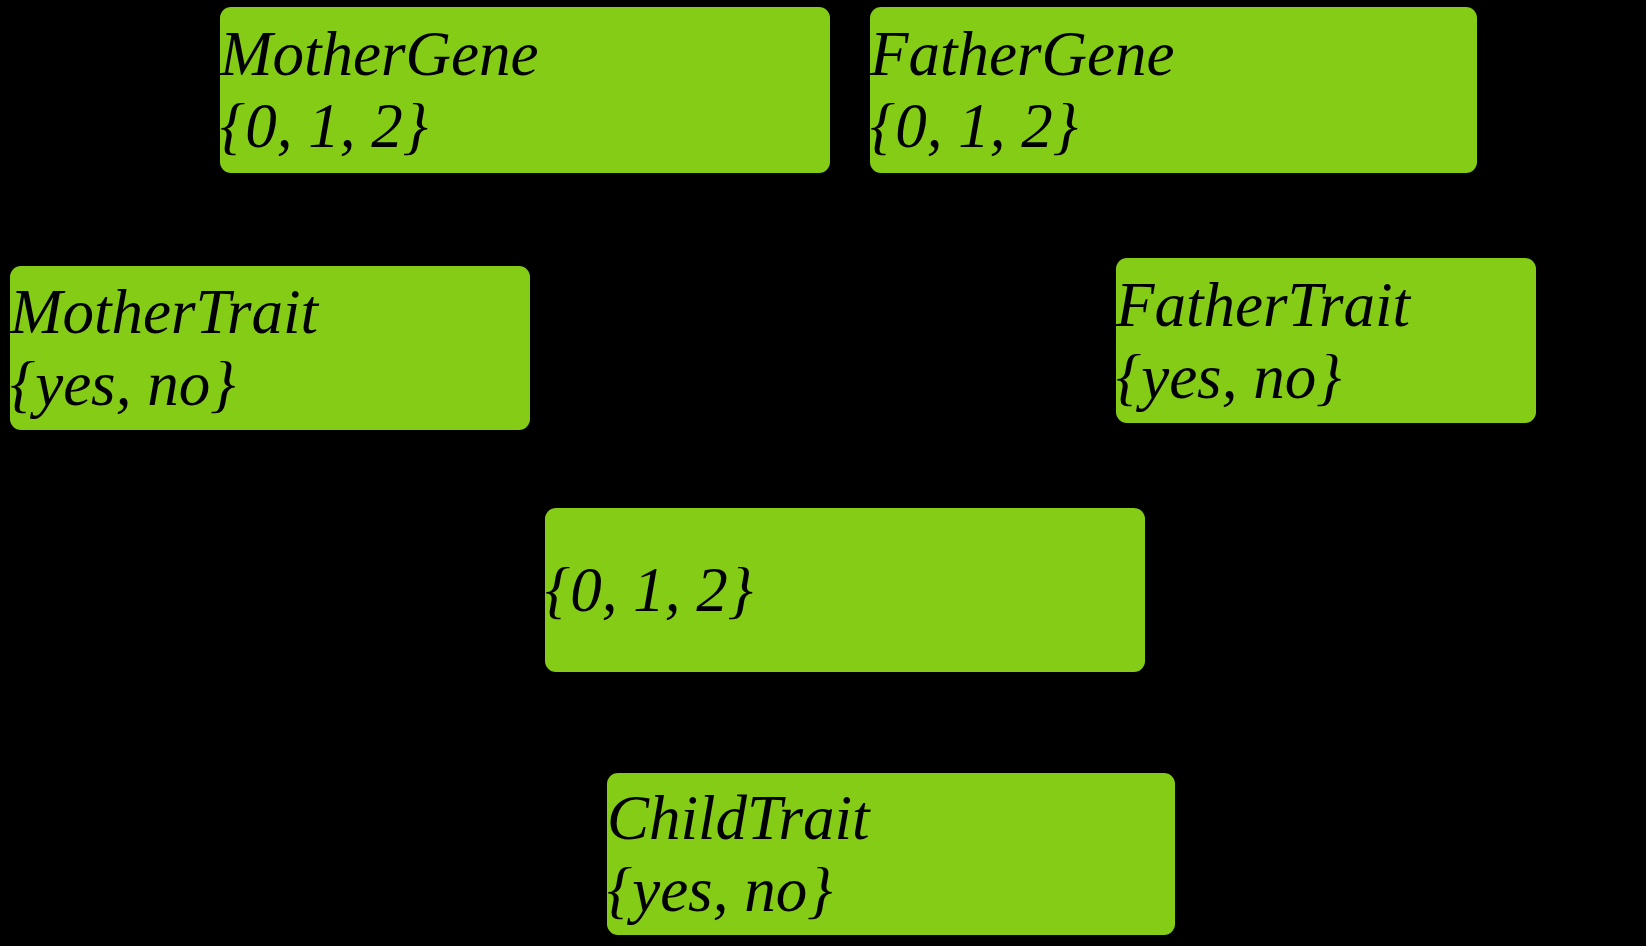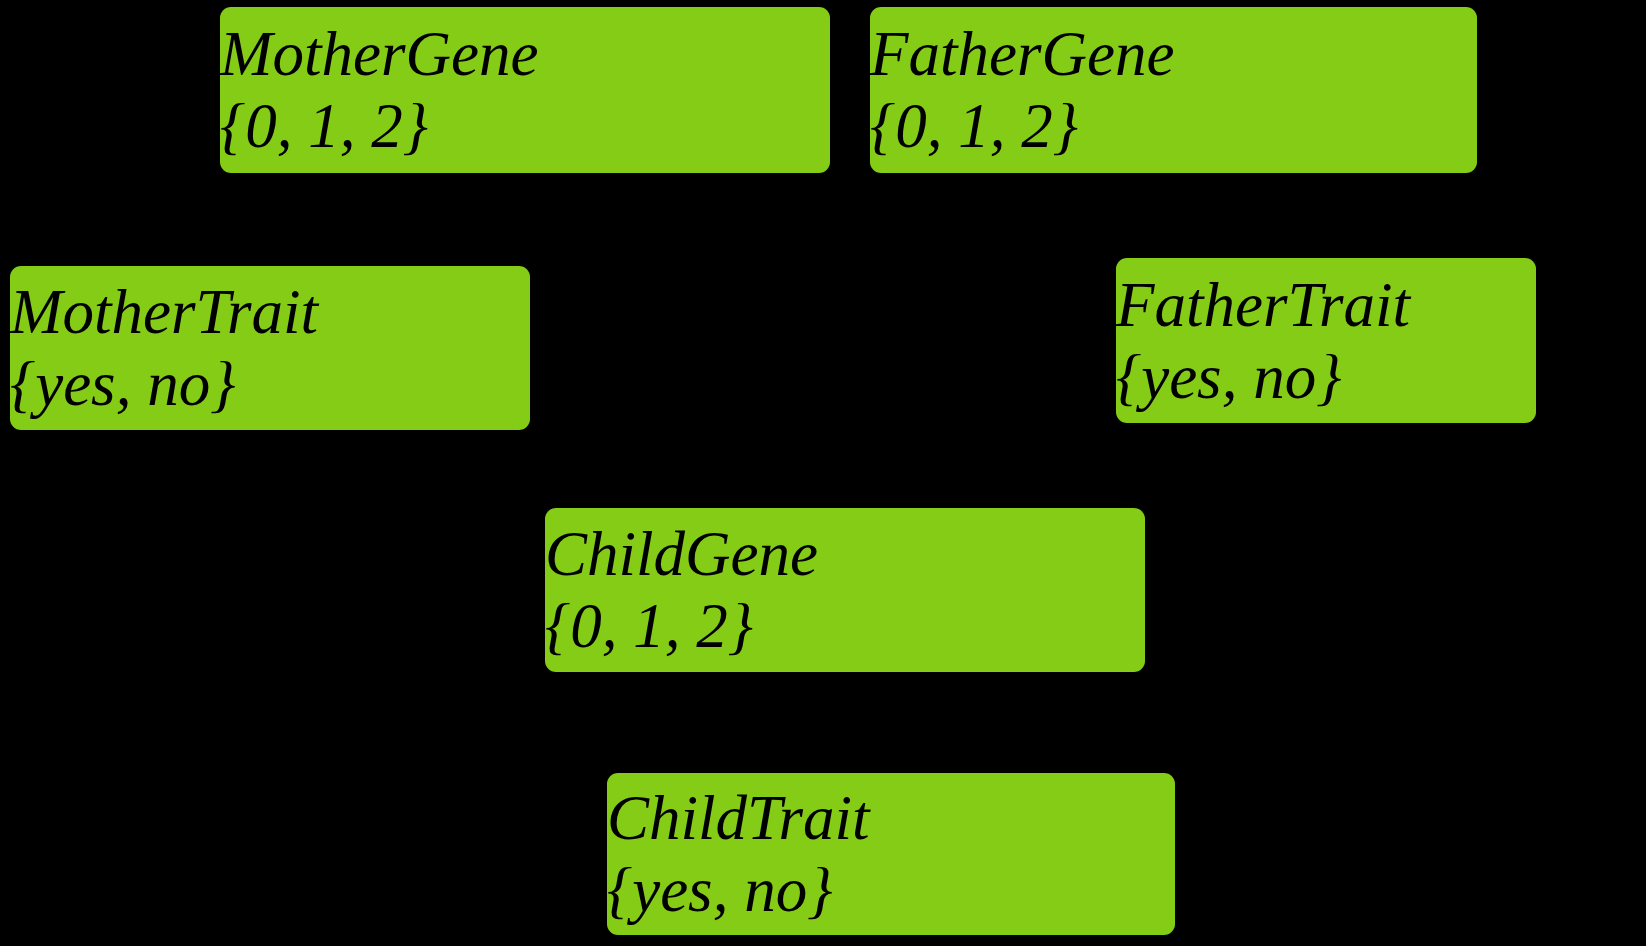--- a/index.html
+++ b/index.html
@@ -61,21 +61,20 @@
     <span class="node-name">MotherTrait</span>
     <span class="node-domain">{yes, no}</span>
   </div>
 
   <div class="node node-father-trait">
     <span class="node-name">FatherTrait</span>
     <span class="node-domain">{yes, no}</span>
   </div>
 
   <div class="node node-child-gene">
-    <span class="node-name">ChildGene</span>
     <span class="node-domain">{0, 1, 2}</span>
   </div>
 
   <div class="node node-child-trait">
     <span class="node-name">ChildTrait</span>
     <span class="node-domain">{yes, no}</span>
   </div>
 
 </div>
 

